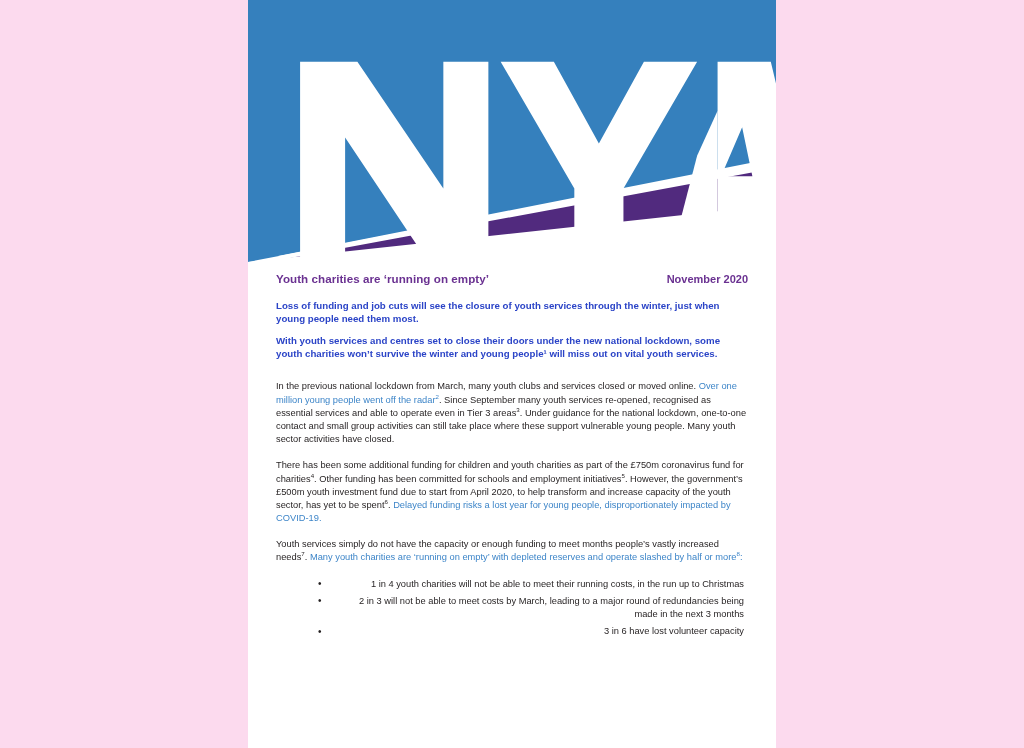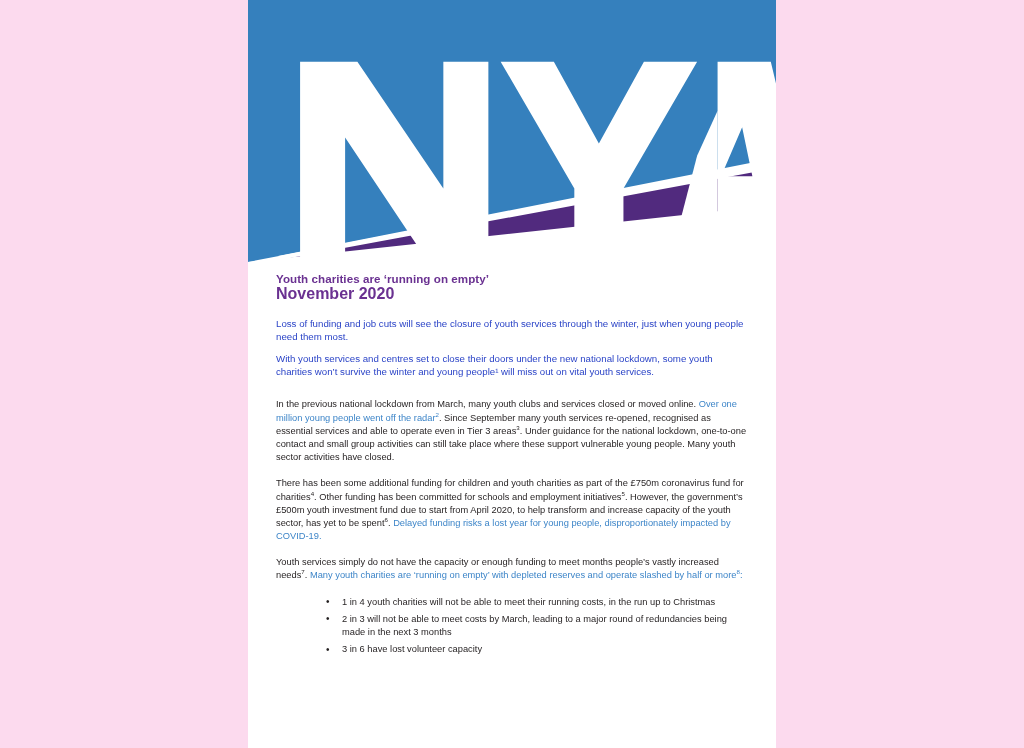--- a/index.html
+++ b/index.html
@@ -57,38 +57,37 @@
     left: 28px;
     top: 272px;
     width: 472px;
   }
 
   .title-row {
     display: flex;
     align-items: baseline;
     justify-content: space-between;
     margin-bottom: 14px;
-    flex-direction: column;
   }
   .doc-title {
     color: #6a3191;
     font-weight: bold;
     font-size: 11.6px;
     letter-spacing: 0.05px;
   }
   .doc-date {
     color: #6a3191;
     font-weight: bold;
-    font-size: 16px;
+    font-size: 11px;
     white-space: nowrap;
   }
 
   .lede {
     color: #2b44c7;
-    font-weight: normal;
+    font-weight: bold;
     font-size: 9.7px;
     line-height: 1.35;
     margin: 0 0 9px 0;
   }
   .lede:last-of-type { margin-bottom: 0; }
 
   .para {
     color: #231f20;
     font-size: 9.3px;
     line-height: 1.42;
@@ -98,23 +97,24 @@
   .para.first { margin-top: 20px; }
 
   .blue { color: #3d85c8; }
   sup {
     font-size: 0.66em;
     vertical-align: super;
     line-height: 0;
   }
 
   ul.bullets {
-    margin: 12px;
+    margin: 4px;
     padding: 0 0 0 38px;
     list-style: none;
+    text-align: right;
   }
   ul.bullets li {
     color: #231f20;
     font-size: 9.3px;
     line-height: 1.42;
     margin-bottom: 4px;
     position: relative;
     padding-left: 16px;
   }
   ul.bullets li::before {

